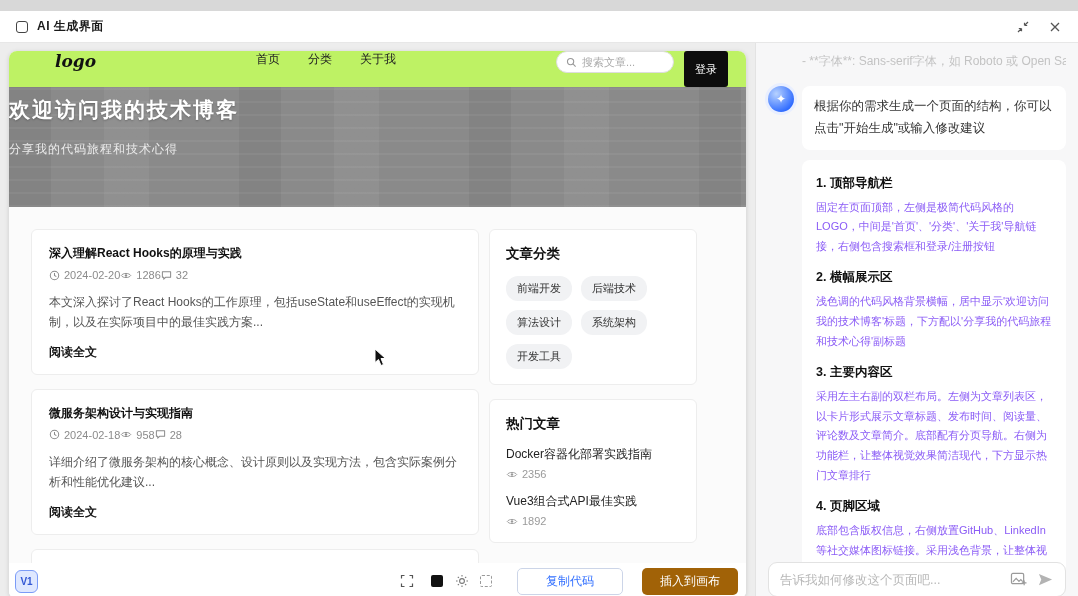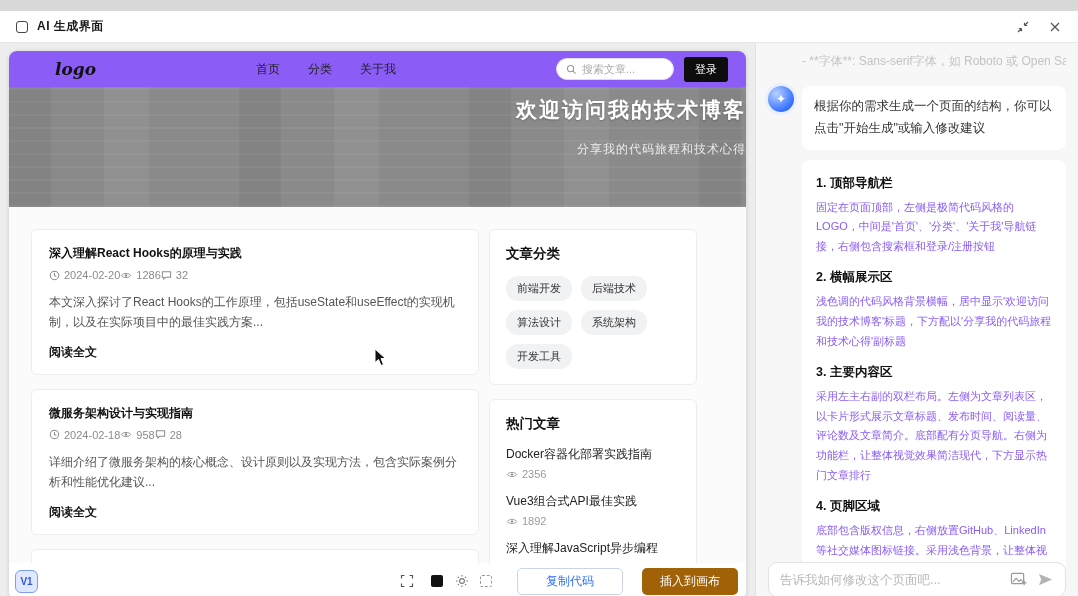--- a/index.html
+++ b/index.html
@@ -16,31 +16,31 @@
   .tb-icon { width:14px; height:14px; cursor:pointer; }
 
   
   .body-wrap { display:flex; height:564px; }
   .left-pane { width:755px; padding:8px 9px; }
   .right-pane { width:323px; background:#f7f7f8; border-left:1px solid #e3e3e3; position:relative; padding:8px 12px; overflow:hidden; }
 
   
   .preview-card { position:relative; width:737px; height:548px; background:#fff; border-radius:8px; box-shadow:0 1px 5px rgba(0,0,0,.14); overflow:hidden; }
 
-  .blog-header { height:36px; background:#8b5cf6; display:flex; align-items:center; padding:0 18px 0 46px; position:relative; z-index:3; }
+  .blog-header { height:36px; background:#bef264; display:flex; padding:0 18px 0 46px; position:relative; z-index:3; }
   .blog-logo { font-family:"DejaVu Serif",serif; font-style:italic; font-weight:700; font-size:17px; color:#111; }
   .blog-nav { display:flex; gap:28px; margin:0 auto; font-size:12px; color:#222; }
   .blog-nav span { cursor:pointer; }
   .search-box { width:118px; height:22px; border:1px solid #ddd; border-radius:12px; display:flex; align-items:center; padding:0 9px; gap:5px; background:#fff; }
   .search-box svg { flex:none; }
   .search-box input { border:0; outline:0; width:100%; font-size:11px; color:#444; background:transparent; }
   .search-box input::placeholder { color:#aaa; }
   .login-btn { margin-left:10px; background:#0d0d0d; color:#fff; font-size:11px; padding:5px 11px; border-radius:3px; border:0; cursor:pointer; }
 
-  .hero { height:120px; position:relative; text-align:right; color:#fff; overflow:hidden;
+  .hero { height:120px; position:relative; text-align:left; color:#fff; overflow:hidden;
     background:
       repeating-linear-gradient(0deg, rgba(255,255,255,.05) 0 2px, rgba(0,0,0,0) 2px 13px),
       repeating-linear-gradient(90deg, rgba(0,0,0,.05) 0 42px, rgba(0,0,0,0) 42px 95px, rgba(255,255,255,.05) 95px 140px, rgba(0,0,0,0) 140px 230px),
       #8a8a8a; }
   .hero-title { padding-top:9px; font-size:21px; font-weight:700; letter-spacing:2px; text-shadow:0 1px 2px rgba(0,0,0,.25); }
   .hero-sub { margin-top:17px; font-size:12px; color:#ececec; letter-spacing:1px; }
 
   .content { position:absolute; top:156px; bottom:0; left:0; right:0; background:#fbfbfb; padding:22px 0 0 22px; display:flex; gap:10px; overflow:hidden; }
   .articles { width:448px; display:flex; flex-direction:column; gap:14px; }
   .article-card { background:#fff; border:1px solid #ededed; border-radius:6px; padding:15px 17px 13px; }
@@ -244,30 +244,20 @@
                   </div>
               </div>
               <div class="hot-item">
                 <div class="hot-title">Vue3组合式API最佳实践</div>
                 <div class="hot-views">
                     <svg width="12" height="11" viewBox="0 0 14 12">
                       <path d="M1.5 6 C3.5 2.8 10.5 2.8 12.5 6 C10.5 9.2 3.5 9.2 1.5 6 Z" fill="none" stroke="#9a9a9a" stroke-width="1.1"></path>
                       <circle cx="7" cy="6" r="1.4" fill="#9a9a9a"></circle>
                     </svg>
                     <span>1892</span>
-                  </div>
-              </div>
-              <div class="hot-item">
-                <div class="hot-title">深入理解JavaScript异步编程</div>
-                <div class="hot-views">
-                    <svg width="12" height="11" viewBox="0 0 14 12">
-                      <path d="M1.5 6 C3.5 2.8 10.5 2.8 12.5 6 C10.5 9.2 3.5 9.2 1.5 6 Z" fill="none" stroke="#9a9a9a" stroke-width="1.1"></path>
-                      <circle cx="7" cy="6" r="1.4" fill="#9a9a9a"></circle>
-                    </svg>
-                    <span>1654</span>
                   </div>
               </div>
             </div>
           </div>
         </div>
 
         <div class="preview-toolbar">
           <span class="version-badge">V1</span>
           <div class="toolbar-right">
             <span class="t-icon">

